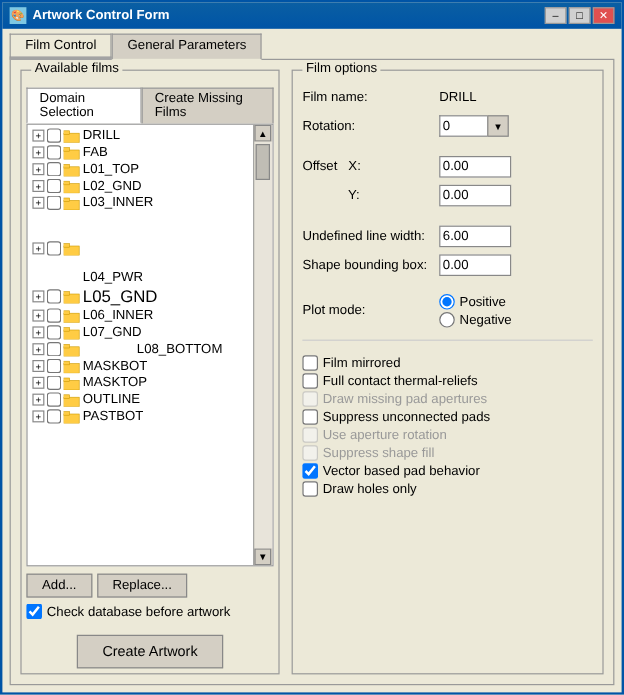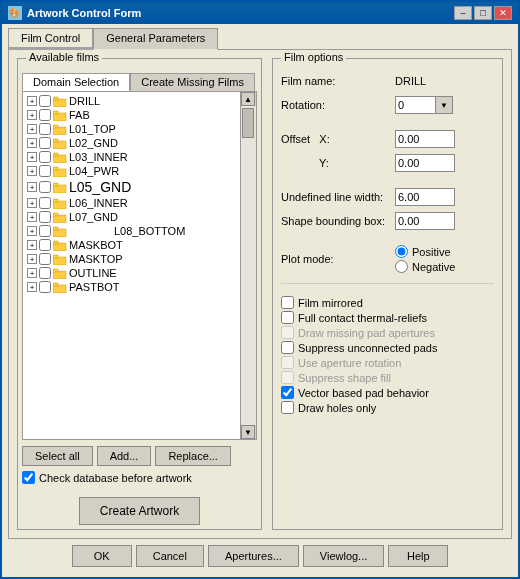--- a/index.html
+++ b/index.html
@@ -114,21 +114,21 @@
       flex-direction: row;
       padding: 8px;
       gap: 10px;
       background: #ece9d8;
     }
 
     
     .left-panel {
       display: flex;
       flex-direction: column;
-      width: 245px;
+      width: 216px;
       flex-shrink: 0;
     }
 
     .group-box {
       border: 1px solid #999;
       position: relative;
       flex: 1;
       display: flex;
       flex-direction: column;
     }
@@ -456,21 +456,21 @@
     </svg>
     <span style="font-size:11px;">L03_INNER</span>
   </li>
                     <li class="film-item">
     <span style="width:10px;height:10px;border:1px solid #888;background:white;display:inline-flex;align-items:center;justify-content:center;font-size:8px;cursor:pointer;flex-shrink:0;">+</span>
     <input type="checkbox" style="width: 12px; height: 12px; flex-shrink: 0;">
     <svg class="folder-svg" viewBox="0 0 14 11" fill="none" xmlns="http://www.w3.org/2000/svg">
       <rect x="0" y="3" width="13" height="8" fill="#FFCC44" stroke="#CC9900" stroke-width="0.5"></rect>
       <rect x="0" y="1" width="5" height="3" fill="#FFCC44" stroke="#CC9900" stroke-width="0.5"></rect>
     </svg>
-    <span style="font-size:11px;">L04_PWR</span>
+    <span style="font-size:11px;margin-top:48px;">L04_PWR</span>
   </li>
                     <li class="film-item">
     <span style="width:10px;height:10px;border:1px solid #888;background:white;display:inline-flex;align-items:center;justify-content:center;font-size:8px;cursor:pointer;flex-shrink:0;">+</span>
     <input type="checkbox" style="width: 12px; height: 12px; flex-shrink: 0;">
     <svg class="folder-svg" viewBox="0 0 14 11" fill="none" xmlns="http://www.w3.org/2000/svg">
       <rect x="0" y="3" width="13" height="8" fill="#FFCC44" stroke="#CC9900" stroke-width="0.5"></rect>
       <rect x="0" y="1" width="5" height="3" fill="#FFCC44" stroke="#CC9900" stroke-width="0.5"></rect>
     </svg>
     <span style="font-size:14px;">L05_GND</span>
   </li>
@@ -544,21 +544,20 @@
                 <div style="width:14px;height:14px;background:#d4cfc4;border:1px solid #888;display:flex;align-items:center;justify-content:center;font-size:8px;cursor:pointer;">▲</div>
                 <div style="flex:1;position:relative;background:#e8e4da;">
                   <div style="width:12px;height:30px;background:#c0bdb5;border:1px solid #888;position:absolute;top:2px;left:1px;"></div>
                 </div>
                 <div style="width:14px;height:14px;background:#d4cfc4;border:1px solid #888;display:flex;align-items:center;justify-content:center;font-size:8px;cursor:pointer;">▼</div>
               </div>
             </div>
 
             <div class="bottom-controls">
               <div class="btn-row">
-                <button class="btn">Select all</button>
                 <button class="btn">Add...</button>
                 <button class="btn">Replace...</button>
               </div>
               <div class="checkbox-row">
                 <input type="checkbox" checked="" style="">
                 <span>Check database before artwork</span>
               </div>
               <div style="display:flex; justify-content:center; margin-top:4px;">
                 <button class="create-artwork-btn">Create Artwork</button>
               </div>
@@ -661,22 +660,15 @@
     <input type="checkbox" style="">
     <span>Draw holes only</span>
   </div>
               </div>
           </div>
         </div>
       </div>
 
     </div>
 
-    <div class="bottom-bar" id="bottom-bar">
-    <button class="bottom-btn">OK</button>
-        <button class="bottom-btn">Cancel</button>
-        <button class="bottom-btn">Apertures...</button>
-        <button class="bottom-btn">Viewlog...</button>
-        <button class="bottom-btn">Help</button>
-      </div>
 
   </div>
 </div>
 
 </body></html>

